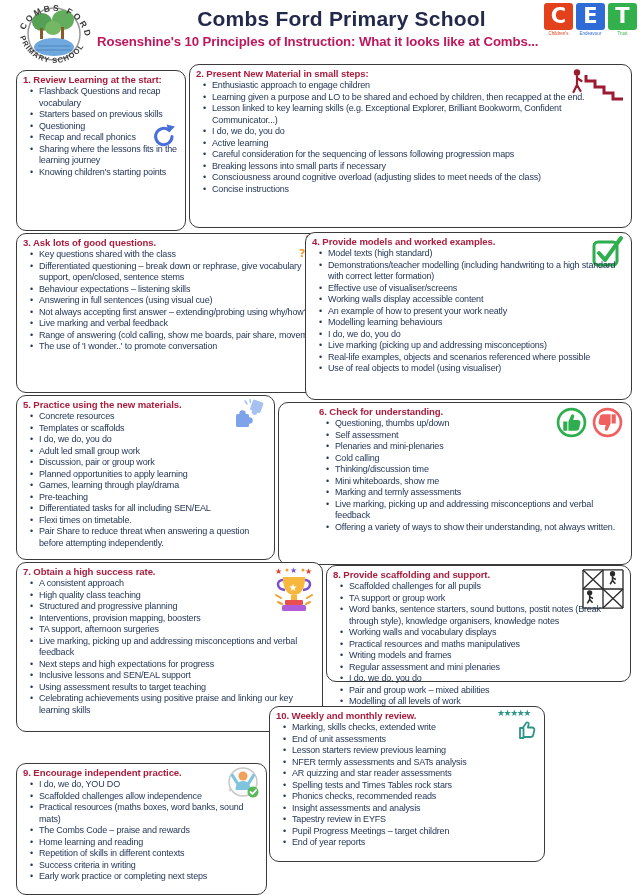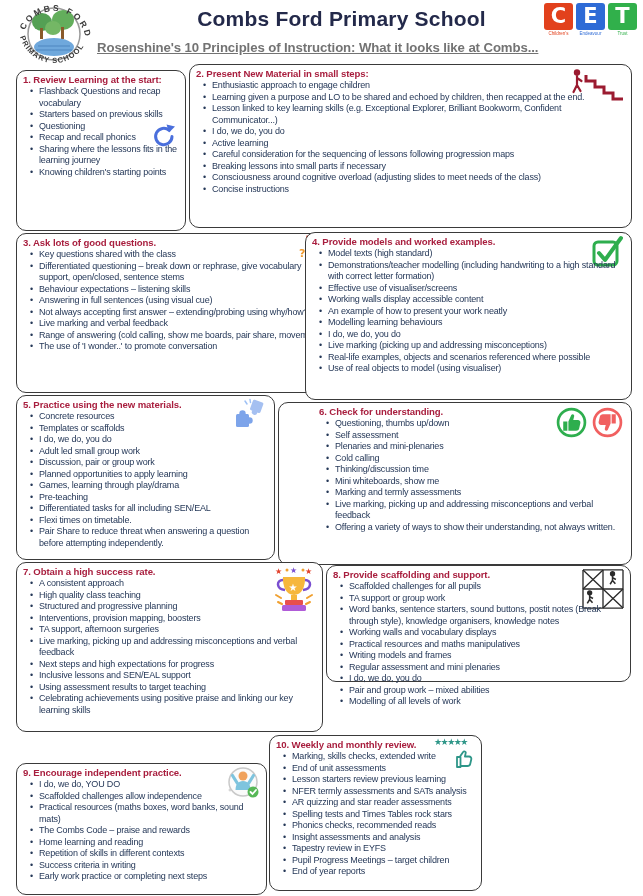--- a/index.html
+++ b/index.html
@@ -3,22 +3,22 @@
 <meta charset="utf-8">
 <style>
   html,body{margin:0;padding:0;background:#fff;}
   .page{position:relative;width:643px;height:896px;background:#ffffff;
         font-family:"Liberation Sans",sans-serif;color:#253858;overflow:hidden;}
 
   
   .school-logo{position:absolute;left:8px;top:1px;}
   .page-title{position:absolute;left:0;right:0;top:7px;text-align:center;
               font-size:21px;font-weight:600;color:#23294a;letter-spacing:.2px;padding-left:40px;}
-  .page-subtitle{position:absolute;left:97px;top:40px;font-size:13.2px;font-weight:600;
-                 color:#737373;letter-spacing:-.1px;text-decoration:underline;}
+  .page-subtitle{position:absolute;left:97px;top:34px;font-size:13.2px;font-weight:600;
+                 color:#be185d;letter-spacing:-.1px;}
   .cet-logo{position:absolute;right:6px;top:3px;display:flex;gap:3px;}
   .cet-cell{width:29px;text-align:center;}
   .cet-letter{display:block;height:27px;line-height:27px;border-radius:3px;
               color:#fff;font-size:21px;font-weight:bold;font-family:"DejaVu Sans",sans-serif;}
   .cet-c .cet-letter{background:#e2411c;} .cet-e .cet-letter{background:#2e6bd6;}
   .cet-t .cet-letter{background:#31b04b;}
   .cet-caption{display:block;font-size:4.5px;margin-top:1px;}
   .cet-c .cet-caption{color:#e2411c;} .cet-e .cet-caption{color:#2e6bd6;}
   .cet-t .cet-caption{color:#31b04b;}
 
@@ -34,21 +34,21 @@
 
   #box1{left:16px;top:70px;width:170px;height:161px;}
   #box2{left:189px;top:64px;width:443px;height:164px;}
   #box3{left:16px;top:233px;width:320px;height:160px;}
   #box4{left:305px;top:232px;width:327px;height:168px;}
   #box5{left:16px;top:395px;width:259px;height:165px;}
   #box6{left:278px;top:402px;width:354px;height:163px;padding-left:40px;}
   #box7{left:16px;top:562px;width:307px;height:170px;}
   #box8{left:326px;top:565px;width:305px;height:117px;}
   #box9{left:16px;top:735px;width:251px;height:132px;margin-top:28px;}
-  #box10{left:269px;top:735px;width:213px;height:156px;}
+  #box10{left:269px;top:706px;width:276px;height:156px;}
 
   .i-refresh{right:8px;top:52px;}
   .i-stairs{right:6px;top:3px;}
   .i-q{right:4px;top:0;width:38px;height:32px;}
   .q{position:absolute;font-weight:bold;font-family:"DejaVu Sans",sans-serif;}
   .q-red{font-size:19px;color:#e2412c;left:12px;top:-3px;}
   .q-orange{font-size:11px;color:#f09a2e;left:6px;top:13px;}
   .q-teal{font-size:13px;color:#46b0a0;left:27px;top:7px;}
   .i-check{right:8px;top:2px;}
   .i-puzzle{right:6px;top:2px;}

